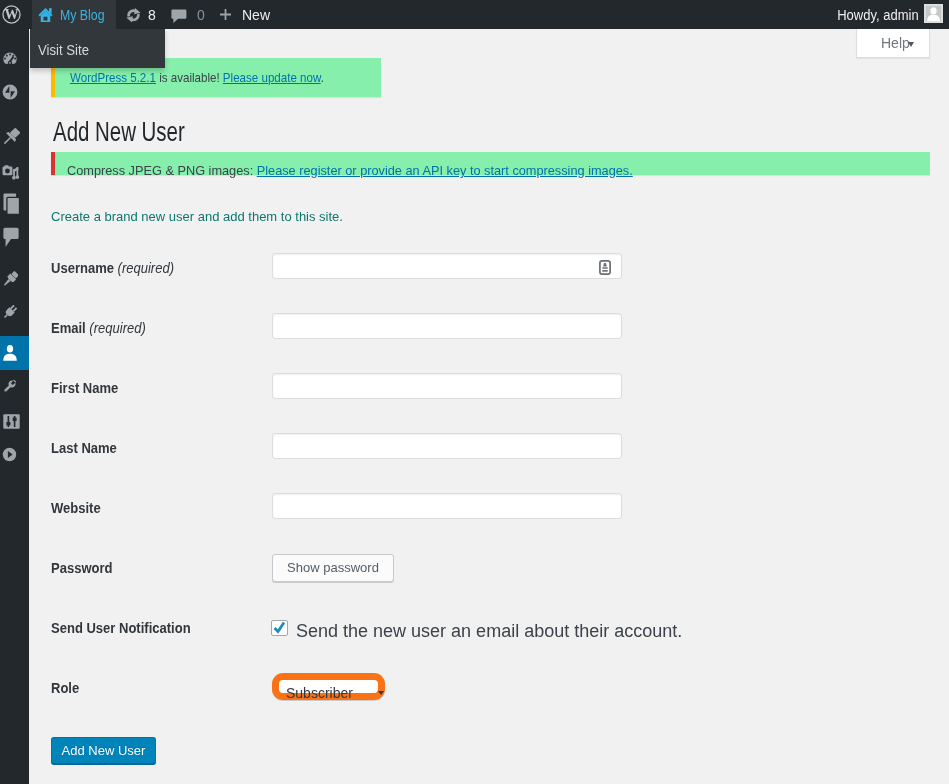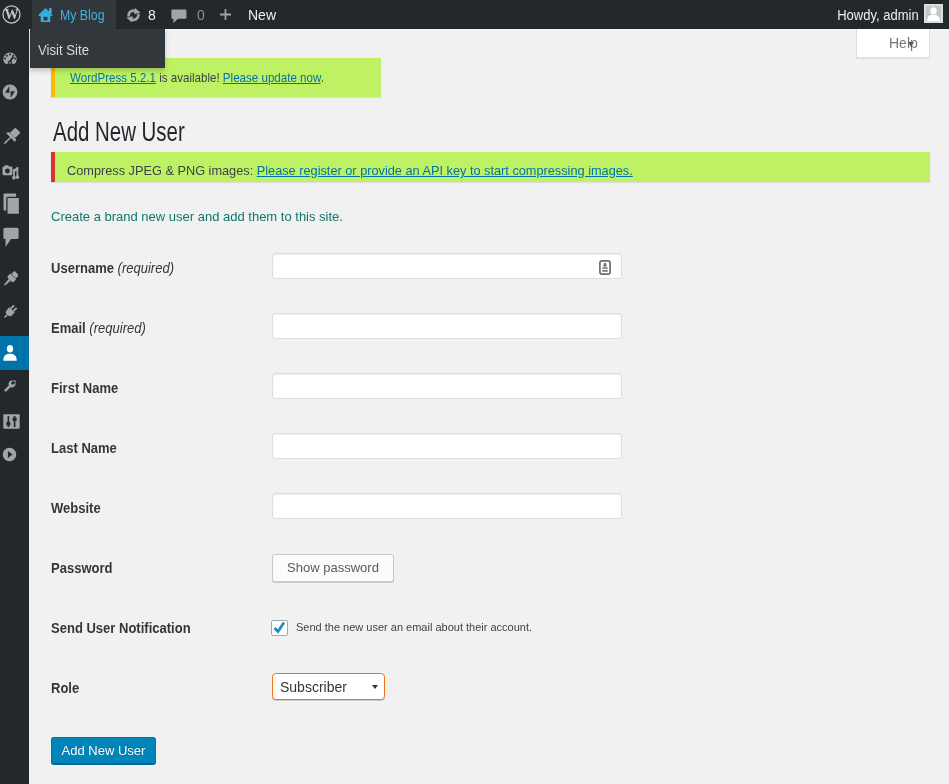--- a/index.html
+++ b/index.html
@@ -6,38 +6,38 @@
 html,body { width:949px; height:784px; overflow:hidden; }
 body { font-family:"Liberation Sans", sans-serif; background:#f1f1f1; position:relative; }
 #bar { position:absolute; left:0; top:0; width:949px; height:29px; background:#23282d; z-index:50; }
 #side { position:absolute; left:0; top:29px; width:29px; height:755px; background:#23282d; z-index:40; }
 .abs { position:absolute; }
 #myblog { position:absolute; left:32px; top:0; width:84px; height:29px; background:#32373c; }
 #vdrop { position:absolute; left:30px; top:29px; width:135px; height:39px; background:#32373c; z-index:60; box-shadow:0 3px 5px rgba(0,0,0,.2); }
 #vdrop span { position:absolute; left:8px; top:13px; font-size:14px; color:#d5d9dc; transform:scaleX(0.94); transform-origin:0 0; white-space:nowrap; }
 .abtext { color:#eee; font-size:14px; position:absolute; top:7px; }
 #help { position:absolute; left:856px; top:29px; width:74px; height:29px; background:#fff; border:1px solid #ddd; border-top:none; box-shadow:0 1px 1px rgba(0,0,0,.06); z-index:30; }
-#help span { position:absolute; left:32px; top:6px; font-size:14px; color:#72777c; }
+#help span { position:absolute; left:24px; top:6px; font-size:14px; color:#72777c; }
 #help i { position:absolute; left:51px; top:12.5px; width:0; height:0; border:3.5px solid transparent; border-top:5px solid #50575e; }
-.notice { position:absolute; background:#bef264; border-left:4px solid #ffb900; box-shadow:0 1px 1px rgba(0,0,0,.08); }
+.notice { position:absolute; background:#86efac; border-left:4px solid #ffb900; box-shadow:0 1px 1px rgba(0,0,0,.08); }
 #nag { left:51px; top:58px; width:330px; height:39px; }
 #nag div { position:absolute; left:15px; top:12px; font-size:13px; color:#3c434a; white-space:nowrap; transform:scaleX(0.89); transform-origin:0 0; }
-#tinynotice { left:51px; top:152px; width:879px; height:30px; border-left-color:#dc3232; }
+#tinynotice { left:51px; top:152px; width:879px; height:23px; border-left-color:#dc3232; }
 #tinynotice div { position:absolute; left:12px; top:11px; font-size:13px; color:#3c434a; white-space:nowrap; transform:scaleX(0.98); transform-origin:0 0; }
 a { color:#0073aa; }
 h1 { position:absolute; left:53px; top:117px; font-size:27px; font-weight:400; color:#23282d; transform:scaleX(0.757); transform-origin:0 0; white-space:nowrap; }
 #create { position:absolute; left:51px; top:209px; font-size:13px; color:#0f766e; }
 .lbl { position:absolute; left:51px; font-size:14px; font-weight:bold; color:#32373c; transform:scaleX(0.93); transform-origin:0 50%; white-space:nowrap; }
 .lbl em { font-weight:normal; font-style:italic; }
 .inp { position:absolute; left:272px; width:350px; height:26px; background:#fff; border:1px solid #ddd; border-radius:3px; box-shadow:inset 0 1px 2px rgba(0,0,0,.07); }
 #showpw { position:absolute; left:272px; top:554px; width:122px; height:28px; background:#fbfbfc; border:1px solid #c5c9cd; border-radius:3px; box-shadow:0 1px 0 #ccc; font-size:13px; color:#555d64; text-align:center; line-height:26px; }
 #cbx { position:absolute; left:271px; top:620px; width:16.5px; height:16px; background:#fff; border:1.6px solid #a2a8ae; border-radius:2px; }
 
-#cbxlbl { position:absolute; left:296px; top:621px; font-size:11px; color:#3c434a; white-space:nowrap; }
-#rolesel { position:absolute; left:272px; top:673px; width:113px; height:27px; background:#fff; border:1px solid #f97316; border-radius:4px; box-shadow:0 1px 0 #ccc; }
+#cbxlbl { position:absolute; left:296px; top:621px; font-size:18px; color:#3c434a; white-space:nowrap; }
+#rolesel { position:absolute; left:272px; top:673px; width:113px; height:27px; background:#fff; border:7px solid #f97316; border-radius:11px; box-shadow:0 1px 0 #ccc; }
 #rolesel span { position:absolute; left:7px; top:5px; font-size:14px; color:#32373c; }
 #rolesel i { position:absolute; left:99px; top:11px; width:0; height:0; border:3.5px solid transparent; border-top:4.5px solid #32373c; }
 #addbtn { position:absolute; left:51px; top:737px; width:105px; height:27px; background:#0085ba; border:1px solid #0073aa; border-bottom-color:#006799; border-radius:3px; box-shadow:0 1px 0 #006799; color:#fff; font-size:13px; text-align:center; line-height:25px; text-shadow:0 -1px 1px #006799; }
 </style>
 </head>
 <body>
 <div id="bar">
   <div id="myblog"></div>
   <svg class="abs" style="left:1.5px;top:4.5px;" width="19" height="19" viewBox="0 0 20 20">
       <circle cx="10" cy="10" r="9" fill="none" stroke="#c2c6c9" stroke-width="1.3"></circle>
@@ -62,21 +62,21 @@
       </g>
     </svg>
   <span class="abtext" style="left:148px;">8</span>
   <svg class="abs" style="left:171px;top:8px;" width="17" height="17" viewBox="0 0 20 20">
       <path fill="#a0a5aa" d="M2 2 h16 a1.5 1.5 0 0 1 1.5 1.5 V12 a1.5 1.5 0 0 1 -1.5 1.5 H9 L3 19 V13.5 H2 A1.5 1.5 0 0 1 0.5 12 V3.5 A1.5 1.5 0 0 1 2 2 Z" transform="scale(0.93)"></path>
     </svg>
   <span class="abtext" style="left:197px;color:#8b9197;">0</span>
   <svg class="abs" style="left:220px;top:9px;" width="11" height="11" viewBox="0 0 20 20">
       <path fill="#9ea3a8" d="M8.4 0 h3.2 v8.4 H20 v3.2 H11.6 V20 H8.4 V11.6 H0 V8.4 H8.4 Z"></path>
     </svg>
-  <span class="abtext" style="left:248px;">New</span>
+  <span class="abtext" style="left:242px;">New</span>
   <span class="abtext" style="right:30px;transform:scaleX(0.93);transform-origin:100% 0;">Howdy, admin</span>
   <div class="abs" style="left:924px;top:4px;width:19px;height:19px;background:#c6c7c8;border:2px solid #dcdddd;">
     <svg width="15" height="15" viewBox="0 0 20 20">
         <g fill="#fff">
           <ellipse cx="10" cy="6.5" rx="4.2" ry="4.8"></ellipse>
           <path d="M1.5 20 C1.5 13.5 5 11.5 10 11.5 S18.5 13.5 18.5 20 Z"></path>
         </g>
       </svg>
   </div>
 </div>

